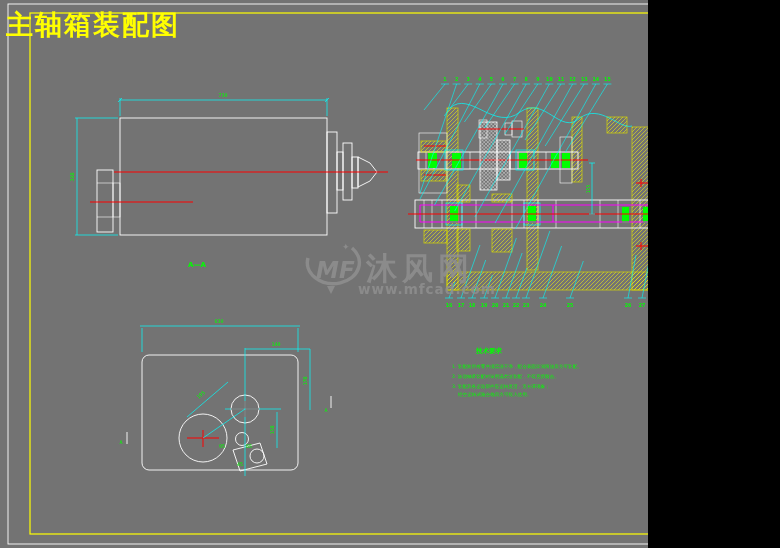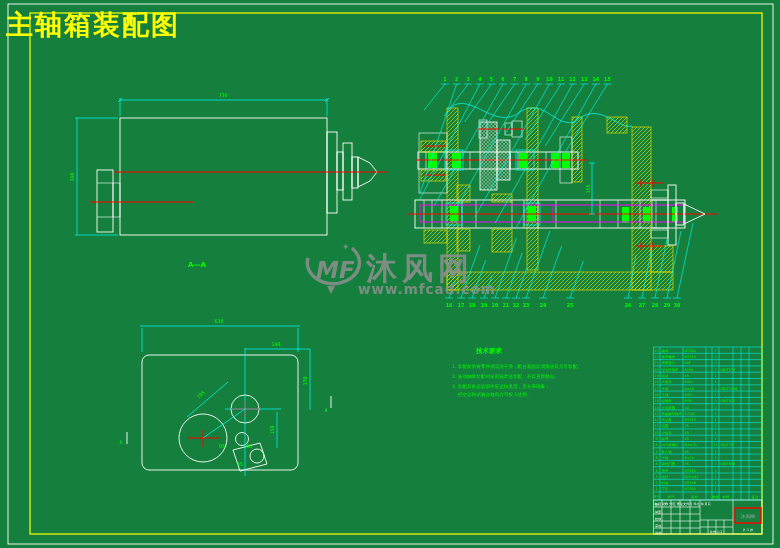--- a/index.html
+++ b/index.html
@@ -1,16 +1,16 @@
 <!DOCTYPE html>
 <html><head>
 <meta charset="utf-8">
 <style>
   html,body{margin:0;padding:0;background:#000;}
-  .canvas{position:relative;width:780px;height:548px;background:#15803d;overflow:hidden;
+  .canvas{position:relative;width:648px;height:548px;background:#737373;overflow:hidden;
           font-family:"DejaVu Sans","Liberation Sans",sans-serif;}
   svg{position:absolute;left:0;top:0;}
   
   .white{stroke:#ffffff;stroke-width:0.9;fill:none;}
   .thin{stroke:#ffffff;stroke-width:0.6;fill:none;}
   .cyan{stroke:#00ffff;stroke-width:0.7;fill:none;}
   .ldr{stroke:#00ffff;stroke-width:0.6;fill:none;}
   .tgrid{stroke:#00ffff;stroke-width:0.5;}
   .red{stroke:#ff0000;stroke-width:1;fill:none;}
   .mag{stroke:#ff00ff;stroke-width:1;fill:none;}

